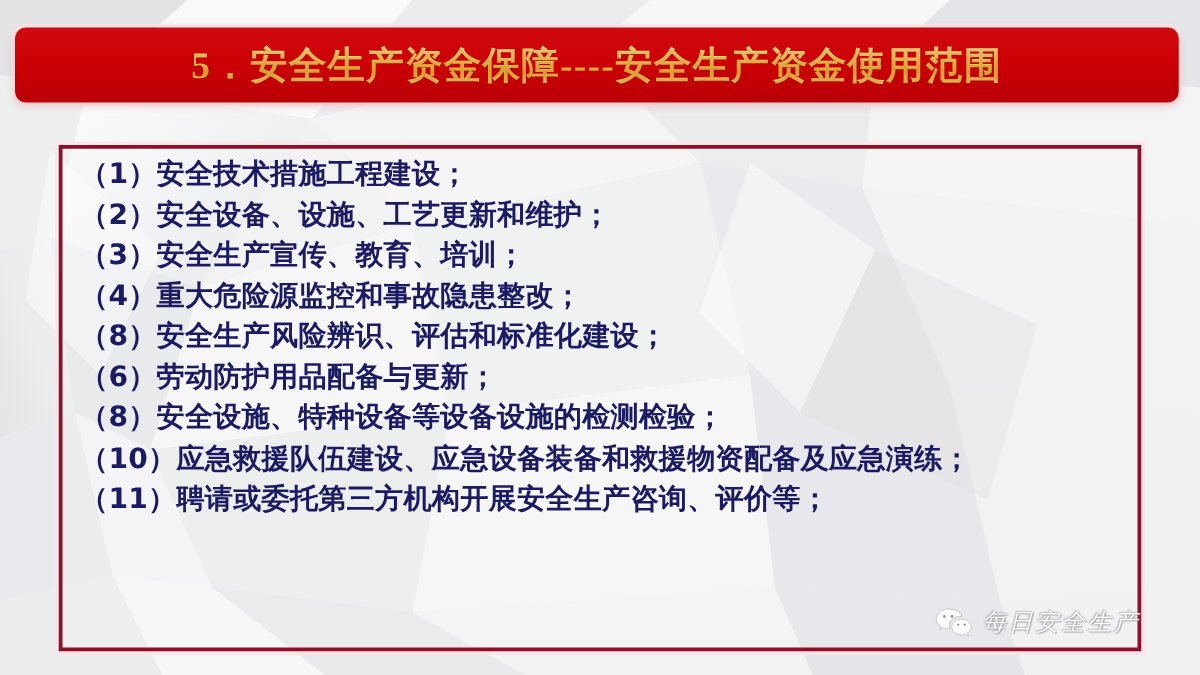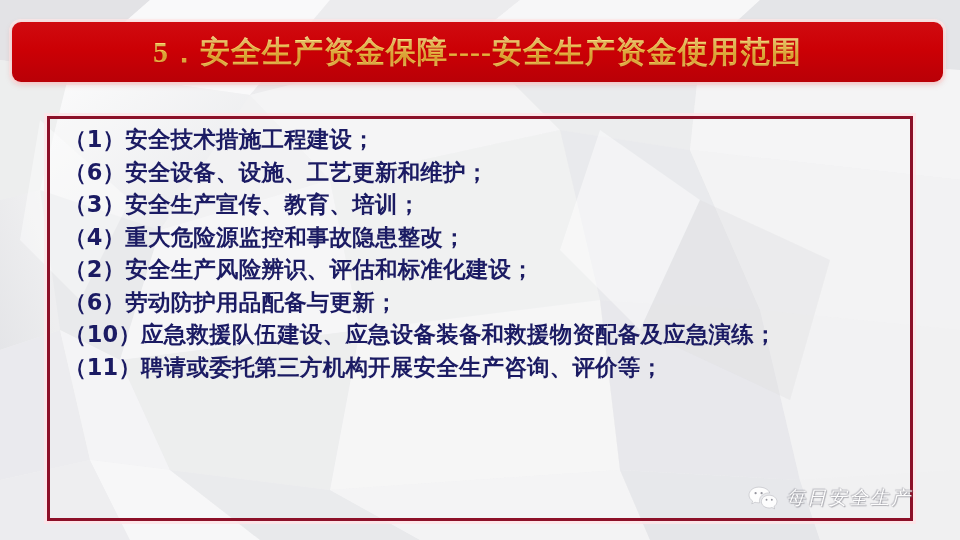--- a/index.html
+++ b/index.html
@@ -171,25 +171,26 @@
     <polygon points="40,120 130,200 80,300 20,240" fill="#ffffff" opacity="0.4"></polygon>
   </svg>
 
   <div id="title-bar">
     <div id="title-text">5．安全生产资金保障----安全生产资金使用范围</div>
   </div>
 
   <div id="content-box">
     <div id="list">
       <div class="list-item">（1）安全技术措施工程建设；</div>
-      <div class="list-item">（6）安全设备、设施、工艺更新和维护；</div>
+      <div class="list-item">（2）安全设备、设施、工艺更新和维护；</div>
       <div class="list-item">（3）安全生产宣传、教育、培训；</div>
       <div class="list-item">（4）重大危险源监控和事故隐患整改；</div>
-      <div class="list-item">（2）安全生产风险辨识、评估和标准化建设；</div>
+      <div class="list-item">（8）安全生产风险辨识、评估和标准化建设；</div>
       <div class="list-item">（6）劳动防护用品配备与更新；</div>
+      <div class="list-item">（8）安全设施、特种设备等设备设施的检测检验；</div>
       <div class="list-item">（10）应急救援队伍建设、应急设备装备和救援物资配备及应急演练；</div>
       <div class="list-item">（11）聘请或委托第三方机构开展安全生产咨询、评价等；</div>
     </div>
   </div>
 
   <div id="watermark">
     <svg id="wechat-icon" viewBox="0 0 34 27">
       <g fill="#ffffff" stroke="rgba(130,130,140,0.6)" stroke-width="0.6">
         <path d="M12.2 1.2C6.1 1.2 1.2 5.2 1.2 10.1c0 2.8 1.6 5.3 4.1 6.9l-1 3.1 3.6-1.8c1.3.4 2.7.6 4.3.6.4 0 .8 0 1.2-.1-.3-.8-.4-1.6-.4-2.4 0-4.8 4.7-8.7 10.5-8.7.4 0 .8 0 1.1.1C23.5 4 18.4 1.2 12.2 1.2z"></path>
         <path d="M32.8 17.6c0-4-3.9-7.2-8.8-7.2s-8.8 3.2-8.8 7.2c0 4 3.9 7.2 8.8 7.2 1.1 0 2.2-.2 3.2-.5l3 1.5-.8-2.6c2-1.3 3.4-3.3 3.4-5.6z"></path>

